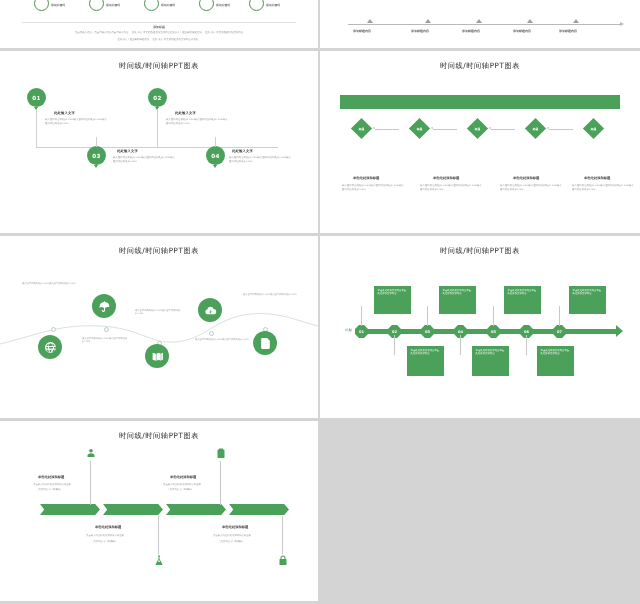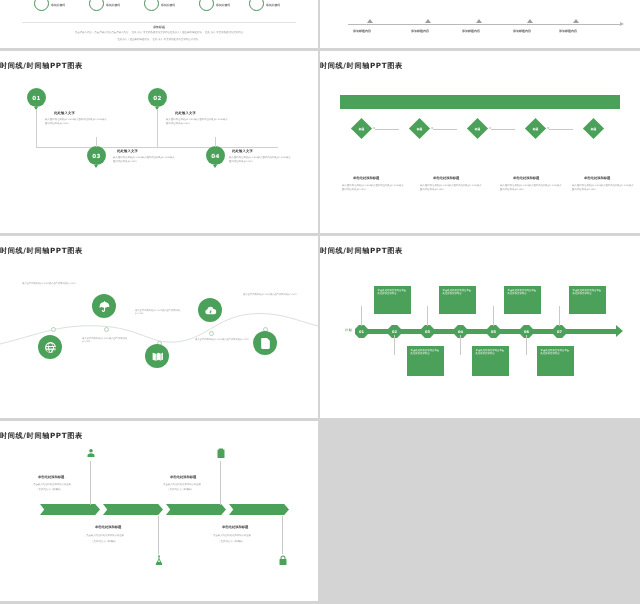--- a/index.html
+++ b/index.html
@@ -12,22 +12,22 @@
     width:640px;height:604px;
     display:grid;
     grid-template-columns:318px 320px;
     grid-template-rows:48px 182px 182px 180px;
     column-gap:2px;row-gap:3px;
     background:#d4d4d4;
   }
   .slide{background:#ffffff;position:relative;overflow:hidden;}
   .slide.empty{background:#d4d4d4;}
   .ttl{
-    position:absolute;left:0;right:0;top:10px;text-align:left;
-    font-size:7.2px;font-weight:bold;color:#2b2b2b;letter-spacing:.6px;
+    position:absolute;left:0;right:0;top:10px;text-align:center;
+    font-size:7.2px;font-weight:normal;color:#2b2b2b;letter-spacing:.6px;
   }
   .tiny{font-size:2.4px;line-height:3.6px;color:#8f8f8f;letter-spacing:.05px;}
   .tiny2{font-size:2.3px;line-height:3.4px;color:#9a9a9a;}
   .hd{font-size:3.4px;font-weight:bold;color:#3b3b3b;letter-spacing:.1px;}
   .hdw{font-size:3.1px;font-weight:bold;color:#fff;letter-spacing:.1px;}
 
   
   .s1ring{position:absolute;width:13px;height:13px;border:1.1px solid #4b8f55;border-radius:50%;background:#fff;}
   .s1lab{position:absolute;font-size:2.8px;font-weight:bold;color:#6f6f6f;}
   .s1rule{position:absolute;left:22px;right:22px;top:22px;height:1px;background:#e2e2e2;}

